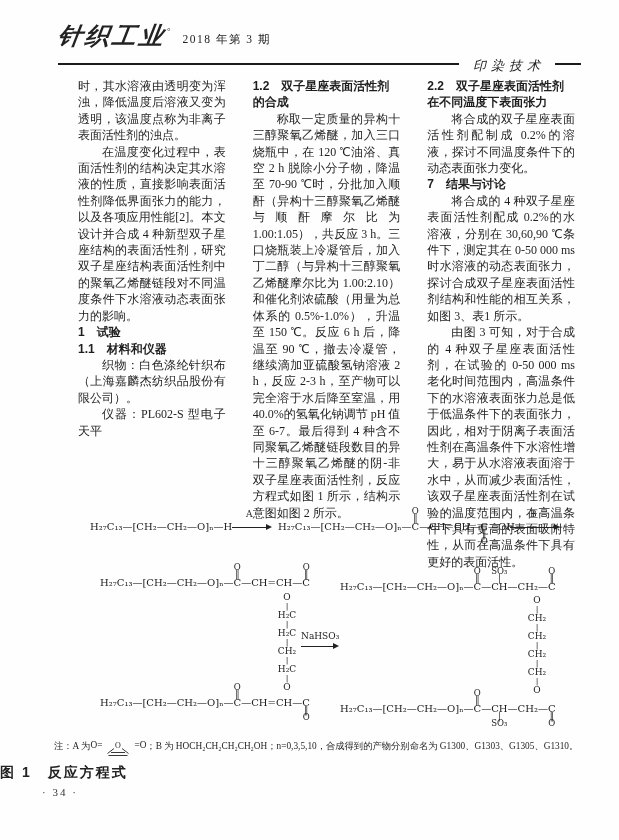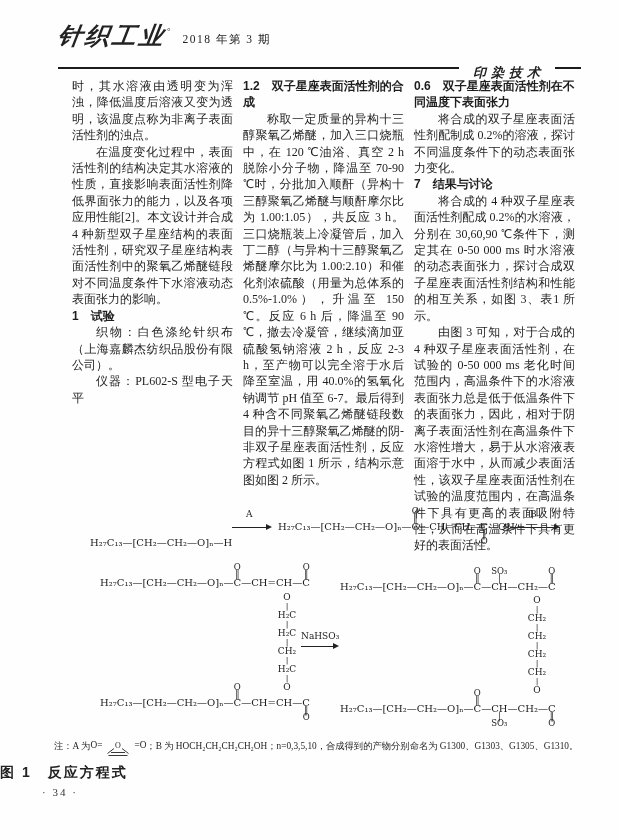--- a/index.html
+++ b/index.html
@@ -8,24 +8,24 @@
 
   
   .header{position:absolute;left:58px;right:38px;top:24px}
   .logo-row{display:flex;align-items:flex-end}
   .logo{font-family:"DejaVu Serif",serif;font-style:italic;font-weight:700;font-size:24px;line-height:1;letter-spacing:3px;transform:skewX(-8deg)}
   .logo-mark{font-size:9px;margin:0 0 12px 1px}
   .issue{font-size:11.5px;letter-spacing:1.5px;margin:0 12px 1px 12px}
   .rule-row{display:flex;align-items:center;margin-top:5px}
   .rule{flex:1;border-top:2.2px solid #1b1b1b}
   .rule-short{width:26px;border-top:2.2px solid #1b1b1b}
-  .section-title{font-size:13px;letter-spacing:5px;margin:11px 10px 0 14px;font-style:italic;font-weight:700}
+  .section-title{font-size:13px;letter-spacing:5px;margin:4px 10px 0 14px;font-style:italic;font-weight:400}
 
   
-  .cols{position:absolute;left:72px;right:44px;top:78px;display:flex;gap:10px}
+  .cols{position:absolute;left:78px;right:44px;top:78px;display:flex;gap:27px}
   .col{flex:1;font-size:12px;line-height:16.4px;text-align:justify;color:#1e1e1e}
   .p-indent{text-indent:2em}
   .h1,.h2{font-family:"Liberation Sans",sans-serif;font-weight:700;font-size:12px;text-align:left}
 
   
   .figure{position:absolute;left:30px;top:496px;width:560px;height:242px;font-family:"DejaVu Serif",serif;font-size:10px;color:#1b1b1b}
   .frag{position:absolute;white-space:nowrap;line-height:13px}
   .carb{position:relative;display:inline-block}
   .att{position:absolute;left:50%;transform:translateX(-50%);display:flex;flex-direction:column;align-items:center}
   .att i{font-style:normal;font-size:8.5px;line-height:7px;white-space:nowrap}
@@ -60,38 +60,39 @@
       <span class="section-title">印染技术</span>
       <span class="rule-short"></span>
     </div>
   </div>
 
   <div class="cols" id="cols">
       <div class="col">
         <div class="p">时，其水溶液由透明变为浑浊，降低温度后溶液又变为透明，该温度点称为非离子表面活性剂的浊点。</div>
         <div class="p-indent">在温度变化过程中，表面活性剂的结构决定其水溶液的性质，直接影响表面活性剂降低界面张力的能力，以及各项应用性能[2]。本文设计并合成 4 种新型双子星座结构的表面活性剂，研究双子星座结构表面活性剂中的聚氧乙烯醚链段对不同温度条件下水溶液动态表面张力的影响。</div>
         <div class="h1">1　试验</div>
+        <div class="h2">1.1　材料和仪器</div>
         <div class="p-indent">织物：白色涤纶针织布（上海嘉麟杰纺织品股份有限公司）。</div>
         <div class="p-indent">仪器：PL602-S 型电子天平</div>
       </div>
       <div class="col">
         <div class="h2">1.2　双子星座表面活性剂的合成</div>
         <div class="p-indent">称取一定质量的异构十三醇聚氧乙烯醚，加入三口烧瓶中，在 120 ℃油浴、真空 2 h 脱除小分子物，降温至 70-90 ℃时，分批加入顺酐（异构十三醇聚氧乙烯醚与顺酐摩尔比为 1.00:1.05），共反应 3 h。三口烧瓶装上冷凝管后，加入丁二醇（与异构十三醇聚氧乙烯醚摩尔比为 1.00:2.10）和催化剂浓硫酸（用量为总体系的 0.5%-1.0%），升温至 150 ℃。反应 6 h 后，降温至 90 ℃，撤去冷凝管，继续滴加亚硫酸氢钠溶液 2 h，反应 2-3 h，至产物可以完全溶于水后降至室温，用 40.0%的氢氧化钠调节 pH 值至 6-7。最后得到 4 种含不同聚氧乙烯醚链段数目的异十三醇聚氧乙烯醚的阴-非双子星座表面活性剂，反应方程式如图 1 所示，结构示意图如图 2 所示。</div>
       </div>
       <div class="col">
-        <div class="h2">0.6　双子星座表面活性剂在不同温度下表面张力</div>
+        <div class="h2">2.2　双子星座表面活性剂在不同温度下表面张力</div>
         <div class="p-indent">将合成的双子星座表面活性剂配制成 0.2%的溶液，探讨不同温度条件下的动态表面张力变化。</div>
         <div class="h1">7　结果与讨论</div>
         <div class="p-indent">将合成的 4 种双子星座表面活性剂配成 0.2%的水溶液，分别在 30,60,90 ℃条件下，测定其在 0-50 000 ms 时水溶液的动态表面张力，探讨合成双子星座表面活性剂结构和性能的相互关系，如图 3、表1 所示。</div>
         <div class="p-indent">由图 3 可知，对于合成的 4 种双子星座表面活性剂，在试验的 0-50 000 ms 老化时间范围内，高温条件下的水溶液表面张力总是低于低温条件下的表面张力，因此，相对于阴离子表面活性剂在高温条件下水溶性增大，易于从水溶液表面溶于水中，从而减少表面活性，该双子星座表面活性剂在试验的温度范围内，在高温条件下具有更高的表面吸附特性，从而在高温条件下具有更好的表面活性。</div>
       </div>
     </div>
 
   <div class="figure" id="figure">
-      <div class="frag" style="left: 60px; top: 40px;"><span>H₂₇C₁₃—[CH₂—CH₂—O]ₙ—H</span></div>
+      <div class="frag" style="left: 60px; top: 24px;"><span>H₂₇C₁₃—[CH₂—CH₂—O]ₙ—H</span></div>
       <div class="frag" style="left: 248px; top: 24px;"><span>H₂₇C₁₃—[CH₂—CH₂—O]ₙ—</span><span class="carb"><span>C</span><span class="att up">
             <i>O</i>
             <i>‖</i>
           </span></span><span>—CH=CH—</span><span class="carb"><span>C</span><span class="att down">
             <i>‖</i>
             <i>O</i>
           </span></span><span>—OH</span></div>
       <div class="frag" style="left: 70px; top: 80px;"><span>H₂₇C₁₃—[CH₂—CH₂—O]ₙ—</span><span class="carb"><span>C</span><span class="att up">
             <i>O</i>
             <i>‖</i>

